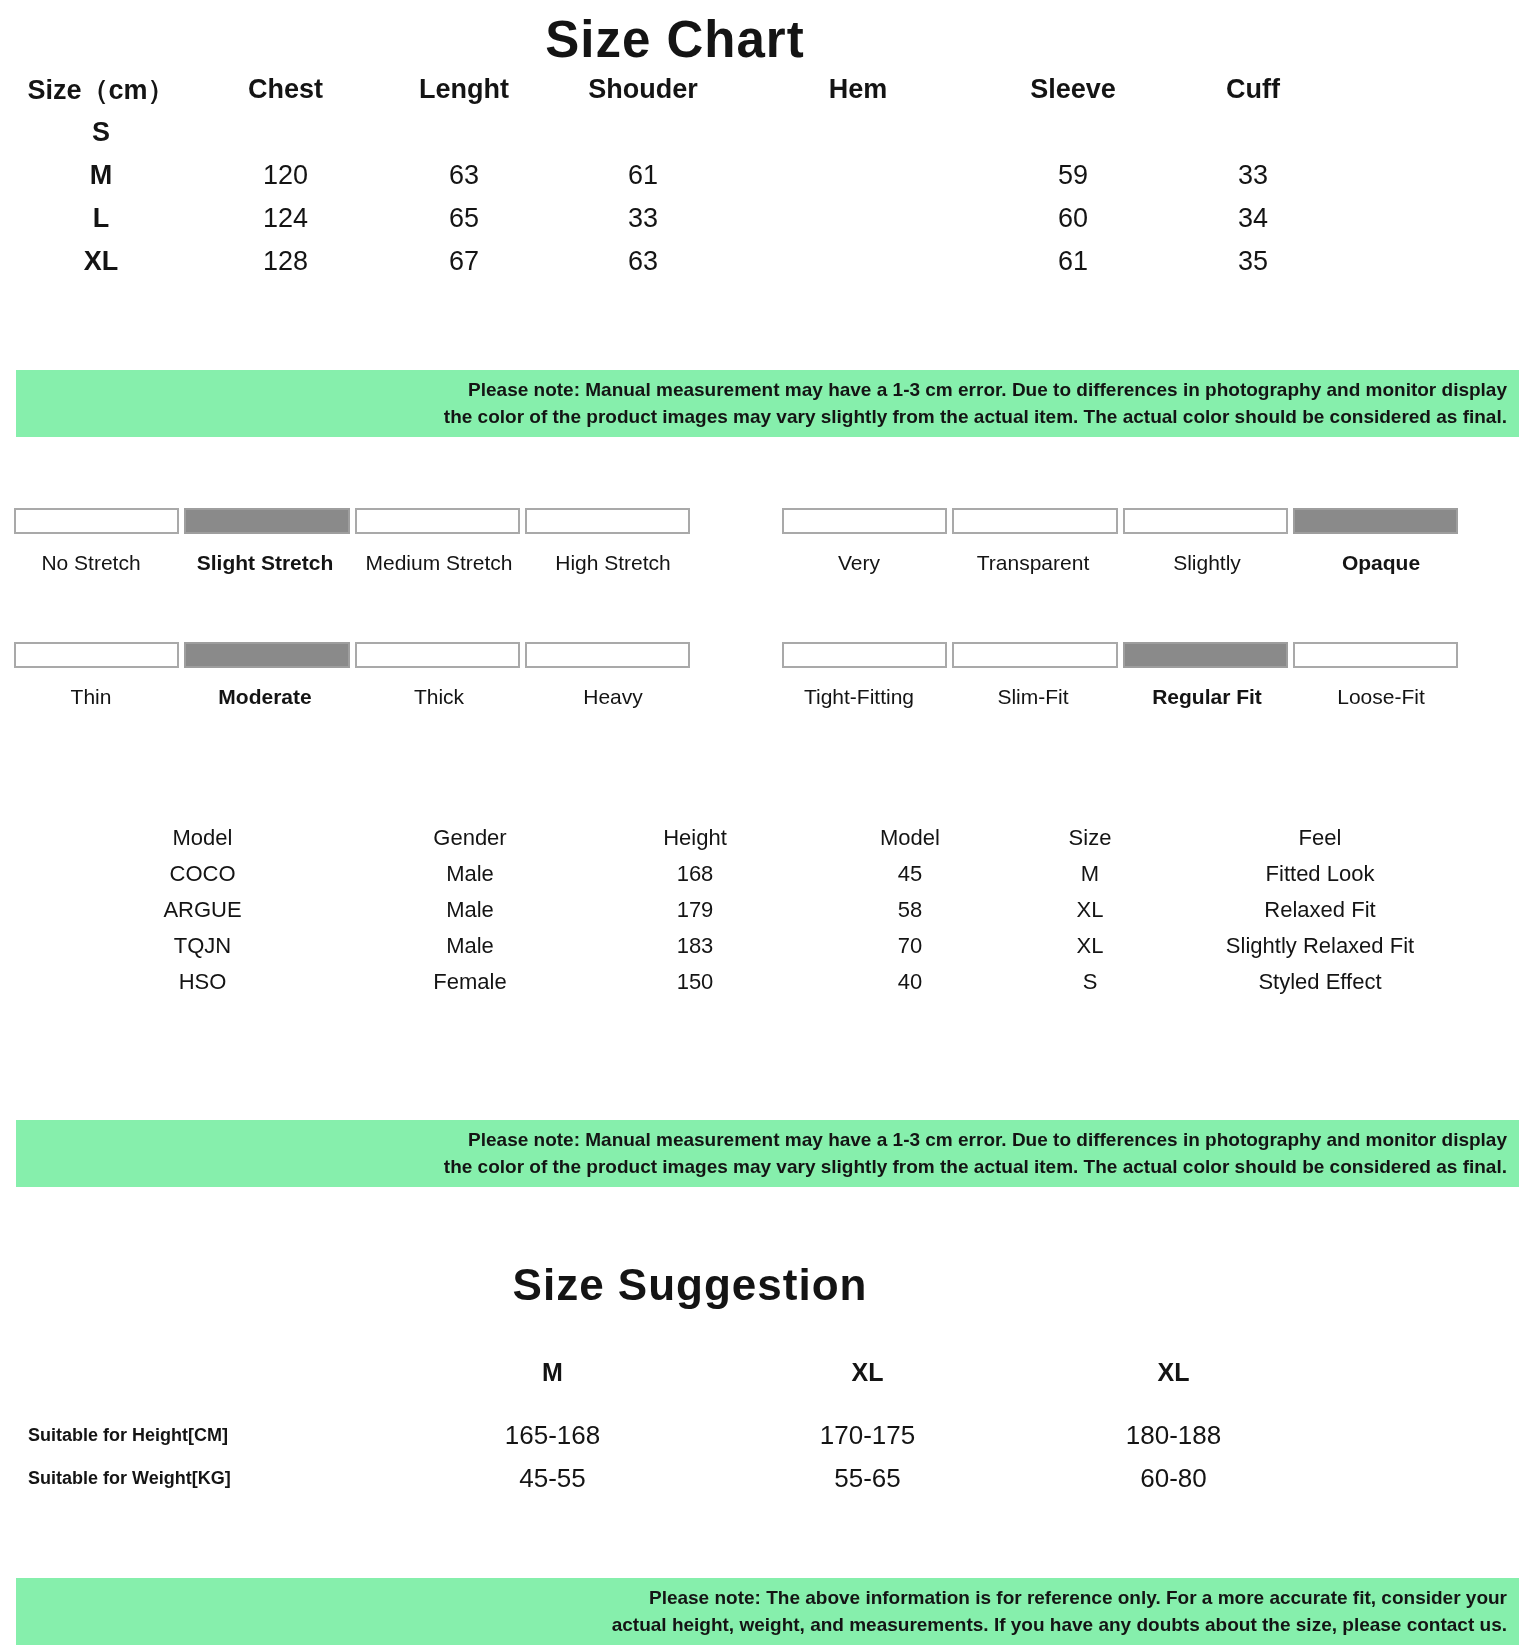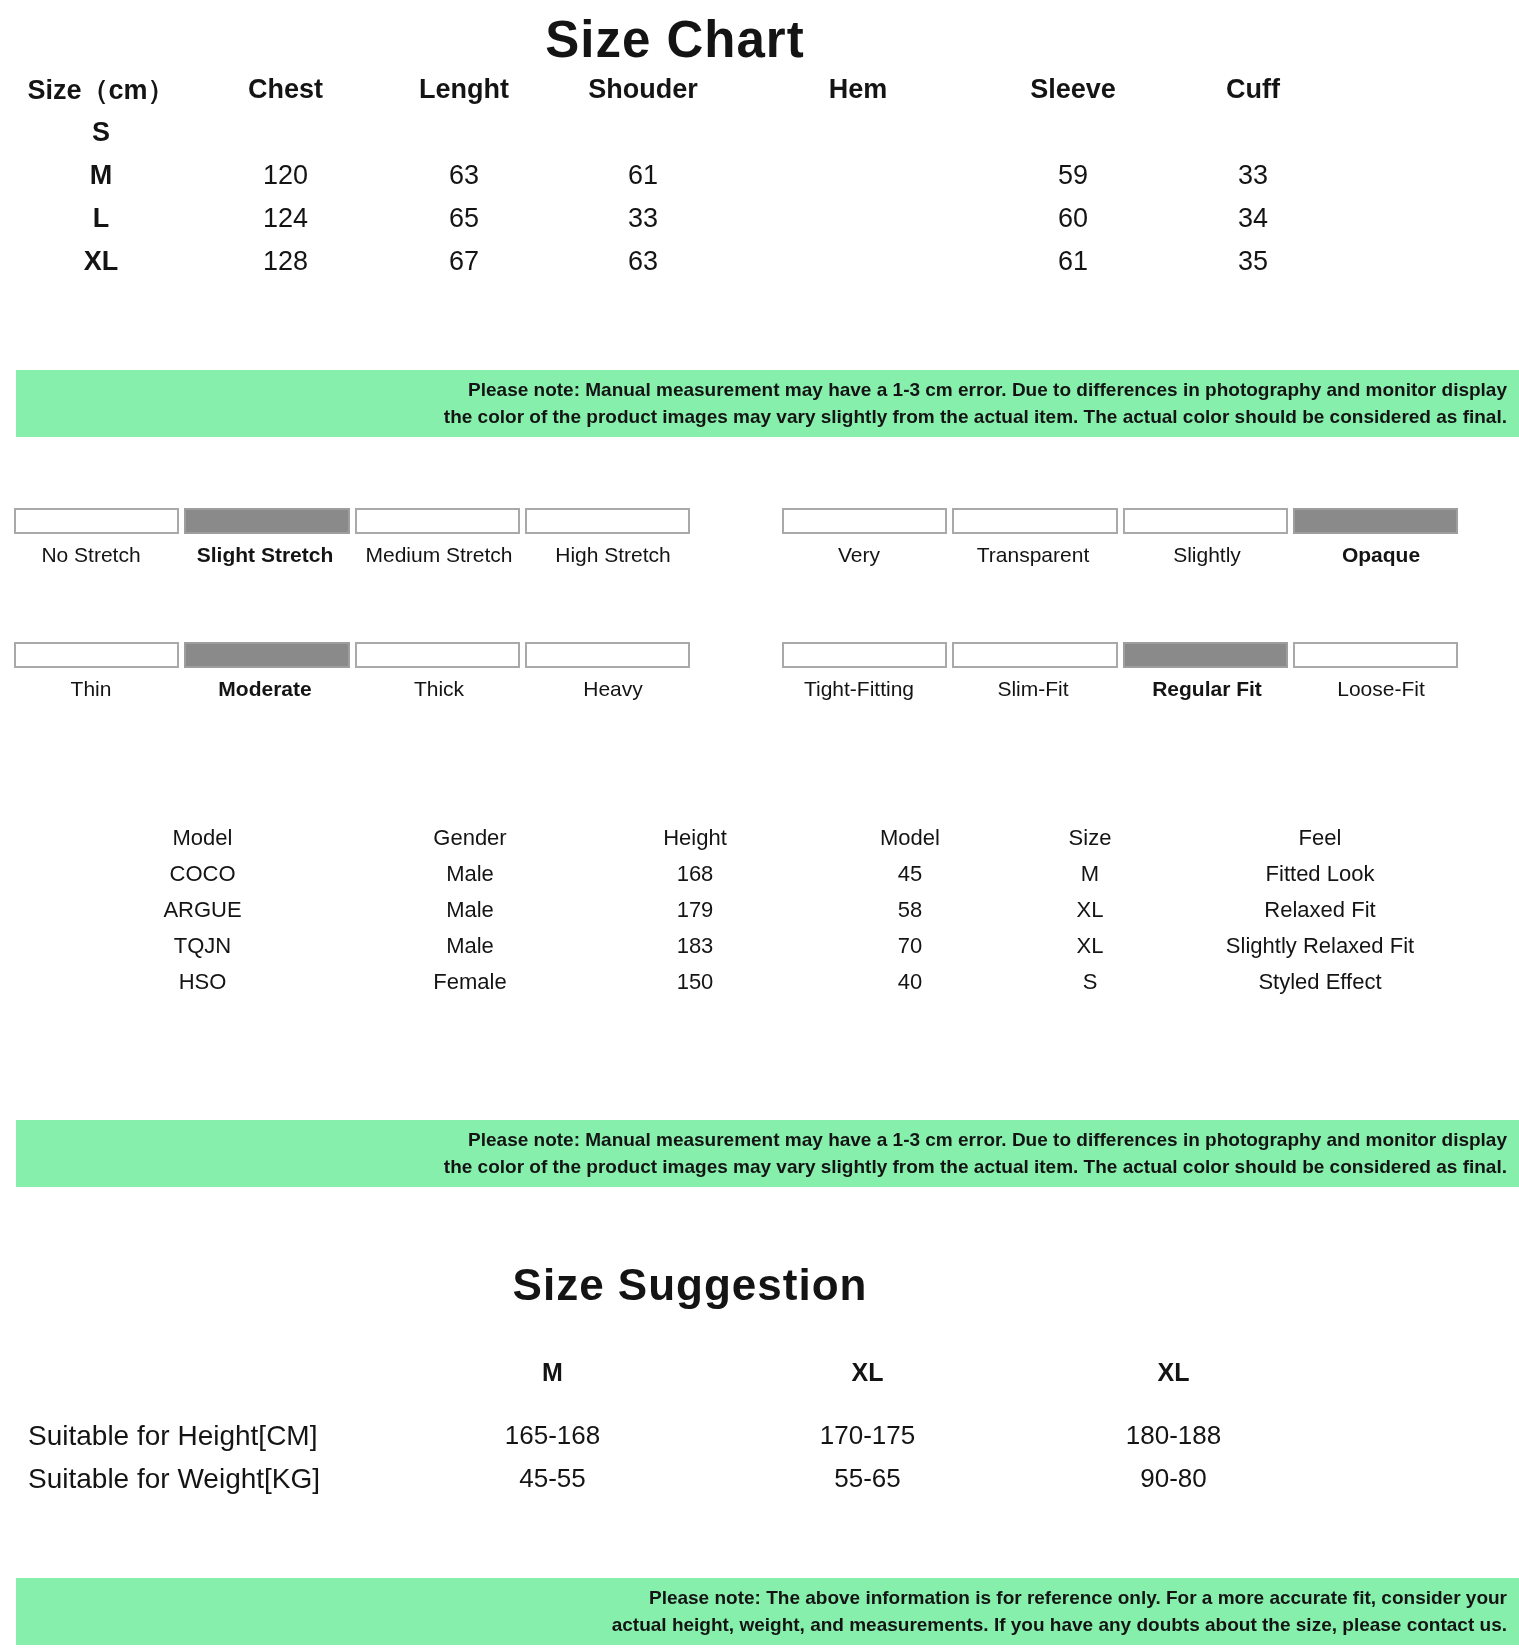--- a/index.html
+++ b/index.html
@@ -36,34 +36,34 @@
 
   
   .attr-group { width:676px; }
   .g-left  { left:14px; }
   .g-right { left:782px; }
   .r1 { top:508px; }
   .r2 { top:642px; }
   .bar { display:flex; gap:5px; height:26px; }
   .seg { flex:1; background:#ffffff; border:2px solid #a9a9a9; }
   .seg.sel { background:#8a8a8a; border-color:#9e9e9e; }
-  .labels { display:flex; margin-top:9px;gap:20px; }
+  .labels { display:flex; margin-top:17px;gap:20px; }
   .labels span { flex:1; text-align:center; font-size:21px; white-space:nowrap; }
   .labels span.sel { font-weight:bold; }
 
   
   #model-table { top:820px; left:60px; font-size:22px; }
   #model-table tr { height:36px; }
 
   
   #suggest-table { top:1350px; left:25px; font-size:26px; }
   #suggest-table tr.head { height:64px; }
   #suggest-table tr.head th { vertical-align:top; padding-top:8px; font-size:25px; font-weight:bold; }
   #suggest-table tr.vals { height:43px; }
-  #suggest-table td.row-label { text-align:left; padding-left:3px; font-weight:normal; font-size:28px; }
+  #suggest-table td.row-label { text-align:left; padding-left:3px; font-weight:bold; font-size:18px; }
 </style>
 </head>
 <body>
 
 <div id="title-size-chart" class="abs big-title">Size Chart</div>
 
 <table id="size-table" class="abs">
   <colgroup>
     <col style="width:190px">
       <col style="width:179px">
@@ -264,21 +264,21 @@
   <tr class="vals">
     <td class="row-label">Suitable for Height[CM]</td>
     <td>165-168</td>
     <td>170-175</td>
     <td>180-188</td>
   </tr>
   <tr class="vals">
     <td class="row-label">Suitable for Weight[KG]</td>
     <td>45-55</td>
     <td>55-65</td>
-    <td>90-80</td>
+    <td>60-80</td>
   </tr>
 </tbody>
   </table>
 
 <div id="note-3" class="abs note-bar">
   <div>Please note: The above information is for reference only. For a more accurate fit, consider your</div>
   <div>actual height, weight, and measurements. If you have any doubts about the size, please contact us.</div>
 </div>
 
 </body></html>

